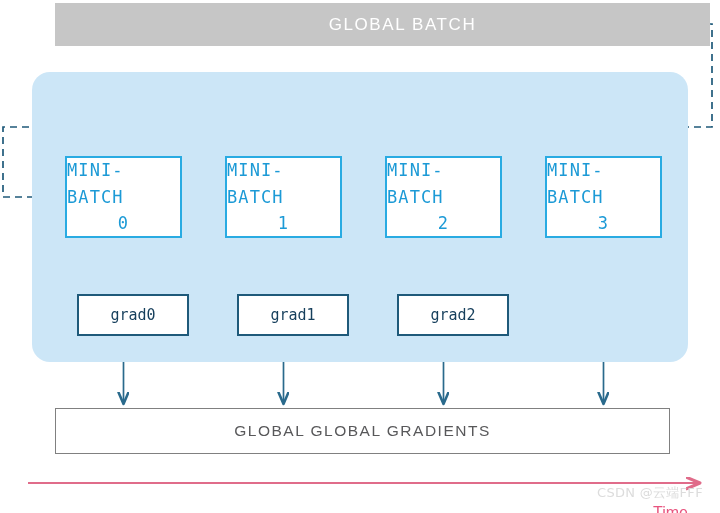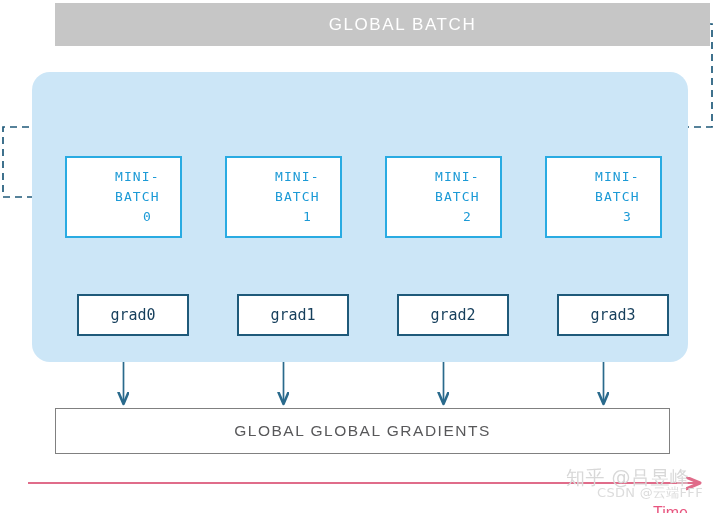--- a/index.html
+++ b/index.html
@@ -76,24 +76,23 @@
     box-sizing: border-box;
     display: flex;
     flex-direction: column;
     align-items: center;
     justify-content: center;
     line-height: 1.55;
   }
   .mini-batch .mb-title,
   .mini-batch .mb-index {
     color: #1c9ad6;
-    font-size: 13px;
+    font-size: 17px;
     letter-spacing: 1.1px;
     font-family: "DejaVu Sans Mono", monospace;
-    padding-left: 48px;
   }
   .mb0 { left: 65px; }
   .mb1 { left: 225px; }
   .mb2 { left: 385px; }
   .mb3 { left: 545px; }
 
   
   .grad-box {
     position: absolute;
     width: 112px;
@@ -244,26 +243,22 @@
 
   <div class="grad-box g0">
     <span class="label">grad0</span>
   </div>
   <div class="grad-box g1">
     <span class="label">grad1</span>
   </div>
   <div class="grad-box g2">
     <span class="label">grad2</span>
   </div>
-  <div class="grad-box g3">
-    <span class="label">grad3</span>
-  </div>
 
   <div class="gradients-box">
     <span class="label">GLOBAL GLOBAL GRADIENTS</span>
   </div>
 
   <div class="time-label">Time</div>
 
-  <div class="wm-zhihu">知乎 @吕昱峰</div>
   <div class="wm-csdn">CSDN @云端FFF</div>
 
 </div>
 
 </body></html>

